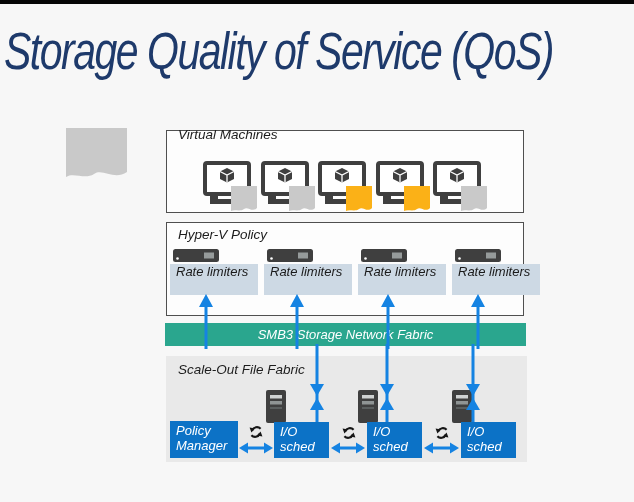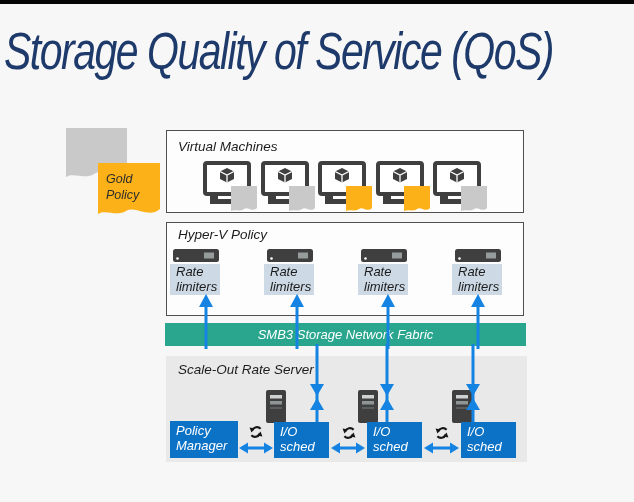--- a/index.html
+++ b/index.html
@@ -24,21 +24,21 @@
   }
   .frame-label {
     position:absolute; font-size:13.5px; color:var(--c-label_dark,#1c1c1c);
   }
   .note { position:absolute; }
   .note .note-label {
     position:absolute; left:8px; top:6px; width:52px;
     font-size:12.5px; line-height:1.25; color:#2d2d2d;
   }
   .rate-box {
-    position:absolute; width:50px; height:31px;
+    position:absolute; width:88px; height:31px;
     background:var(--c-rate_box,#cdd9e4);
     font-size:13px; line-height:1.13; color:#1a1a1a;
     padding:1px 0 0 6px;
   }
   .smb-bar {
     position:absolute; left:165px; top:323px; width:361px; height:23px;
     background:var(--c-teal,#2aa68e); color:#fff; font-size:13px;
     display:flex; align-items:center; justify-content:center;
   }
   .sofs {
@@ -67,29 +67,23 @@
   <div class="topbar"></div>
 
   <div class="title">Storage Quality of Service (QoS)</div>
 
   <div class="note" style="left:66px; top:128px; width:61px; height:56px;">
     <svg width="61" height="56" viewBox="0 0 61 56">
       <path class="note-shape" d="M0,0 H61 V44 C48,53 37,40 28,46 C19,52 8,44 0,49 Z" data-flag="silver"></path>
     </svg>
   </div>
 
-  <div class="note" style="left:98px; top:163px; width:62px; height:58px;">
-    <svg width="62" height="58" viewBox="0 0 62 58">
-      <path class="note-shape" d="M0,0 H62 V46 C50,56 38,42 28,48 C18,54 8,46 0,51 Z" data-flag="gold"></path>
-    </svg>
-    <div class="note-label" style="top:9px;">Gold Policy</div>
-  </div>
 
   <div class="frame" style="left:166px; top:130px; width:358px; height:83px;"></div>
-  <div class="frame-label" style="left:178px; top:139px;">Virtual Machines</div>
+  <div class="frame-label" style="left:178px; top:127px;">Virtual Machines</div>
 
   <svg class="abs" style="left:202px; top:161px;" width="58" height="52" viewBox="0 0 58 52">
     <rect x="3" y="2" width="44" height="31" rx="2" fill="#fff" stroke-width="4" class="ic-dark-stroke"></rect>
     <polygon class="ic-dark" points="25,7 32,10.5 32,18 25,21.5 18,18 18,10.5"></polygon>
     <path d="M18,10.5 L25,14 L32,10.5 M25,14 L25,21.5" stroke="#fff" stroke-width="1.3" fill="none"></path>
     <polygon class="ic-dark" points="8,33 16,33 16,38 31,38 31,43 8,43"></polygon>
     <path d="M29,25 h26 v22 c-5,5 -9,-2 -13,1 c-4,3 -9,0 -13,2 z" data-flag="silver"></path>
   </svg>
   <svg class="abs" style="left:260px; top:161px;" width="58" height="52" viewBox="0 0 58 52">
     <rect x="3" y="2" width="44" height="31" rx="2" fill="#fff" stroke-width="4" class="ic-dark-stroke"></rect>
@@ -157,21 +151,21 @@
   </svg>
   <div class="rate-box" style="left:452px; top:264px;">
     <span>Rate limiters</span>
   </div>
 
   <div class="smb-bar">
     <span>SMB3 Storage Network Fabric</span>
   </div>
 
   <div class="sofs"></div>
-  <div class="frame-label" style="left:178px; top:362px;">Scale-Out Rate Server</div>
+  <div class="frame-label" style="left:178px; top:362px;">Scale-Out File Fabric</div>
 
   <svg class="abs" style="left:266px; top:390px;" width="20" height="33" viewBox="0 0 20 33">
     <rect width="20" height="33" rx="2" class="ic-dark"></rect>
     <rect x="4" y="5" width="12" height="3.5" fill="#cfd2d2"></rect>
     <rect x="4" y="11" width="12" height="3.5" fill="#8f9494"></rect>
     <rect x="4" y="17" width="12" height="2" fill="#5a5e5e"></rect>
   </svg>
   <svg class="abs" style="left:358px; top:390px;" width="20" height="33" viewBox="0 0 20 33">
     <rect width="20" height="33" rx="2" class="ic-dark"></rect>
     <rect x="4" y="5" width="12" height="3.5" fill="#cfd2d2"></rect>

